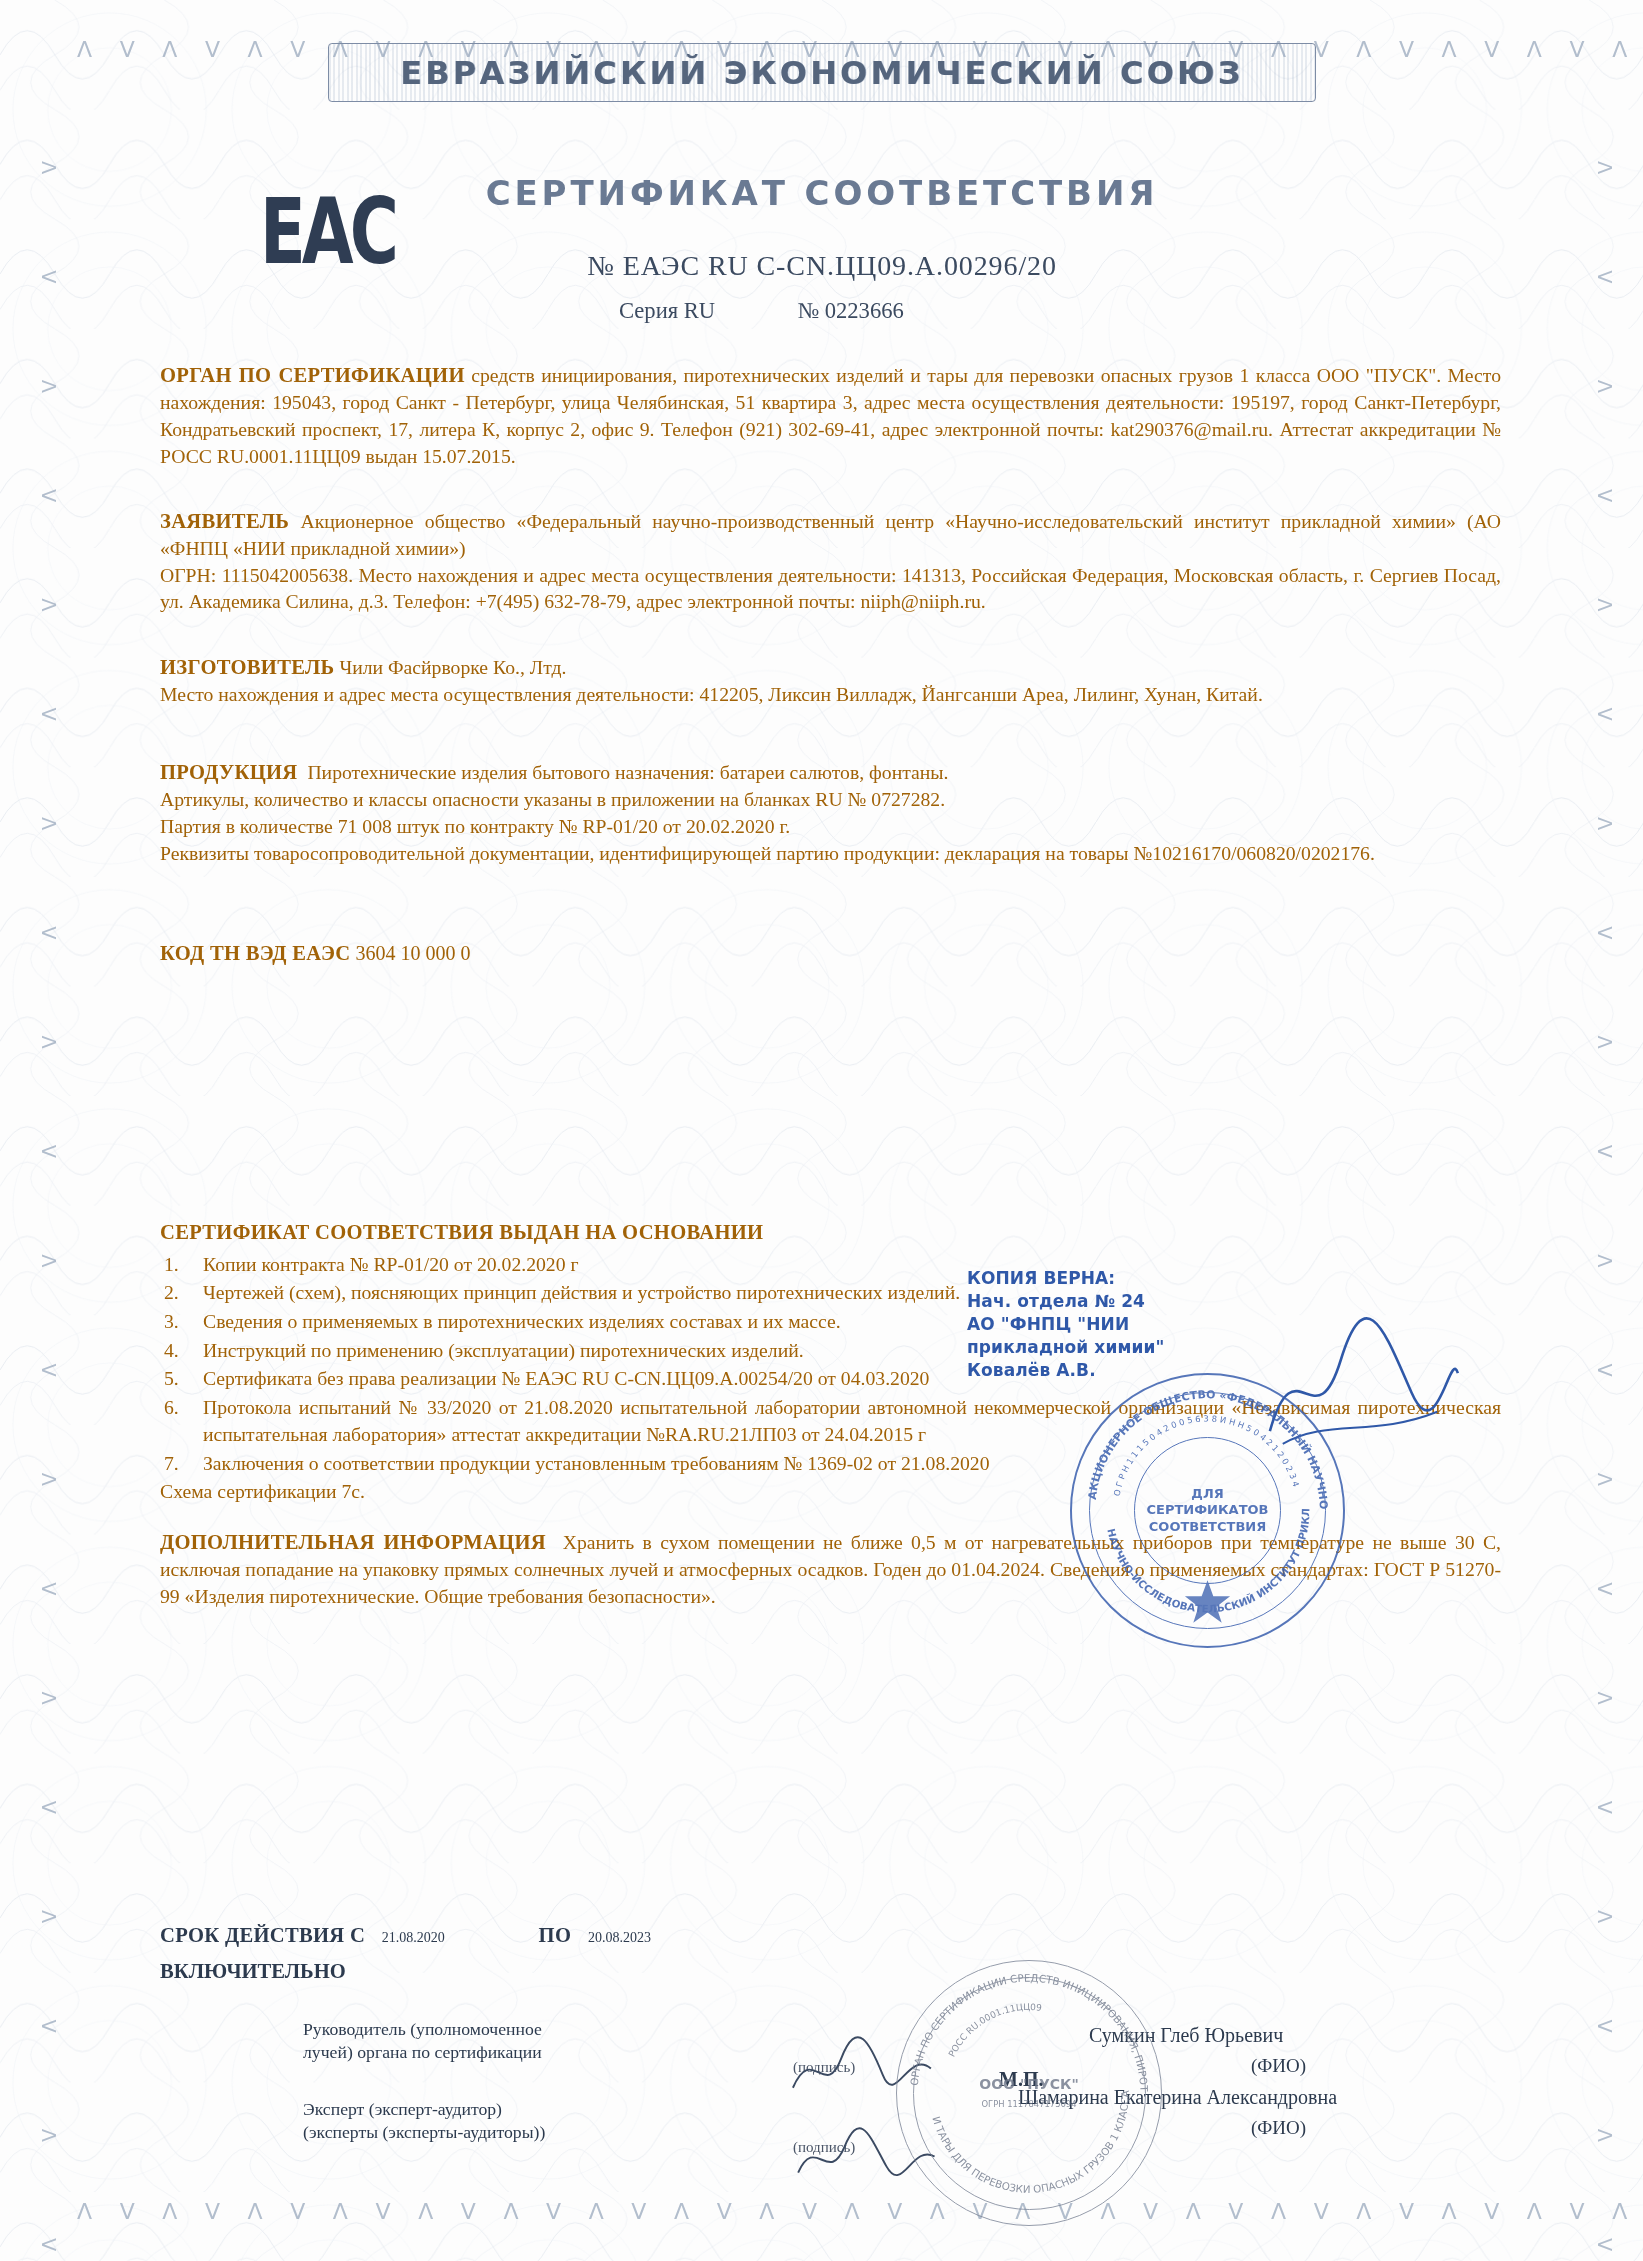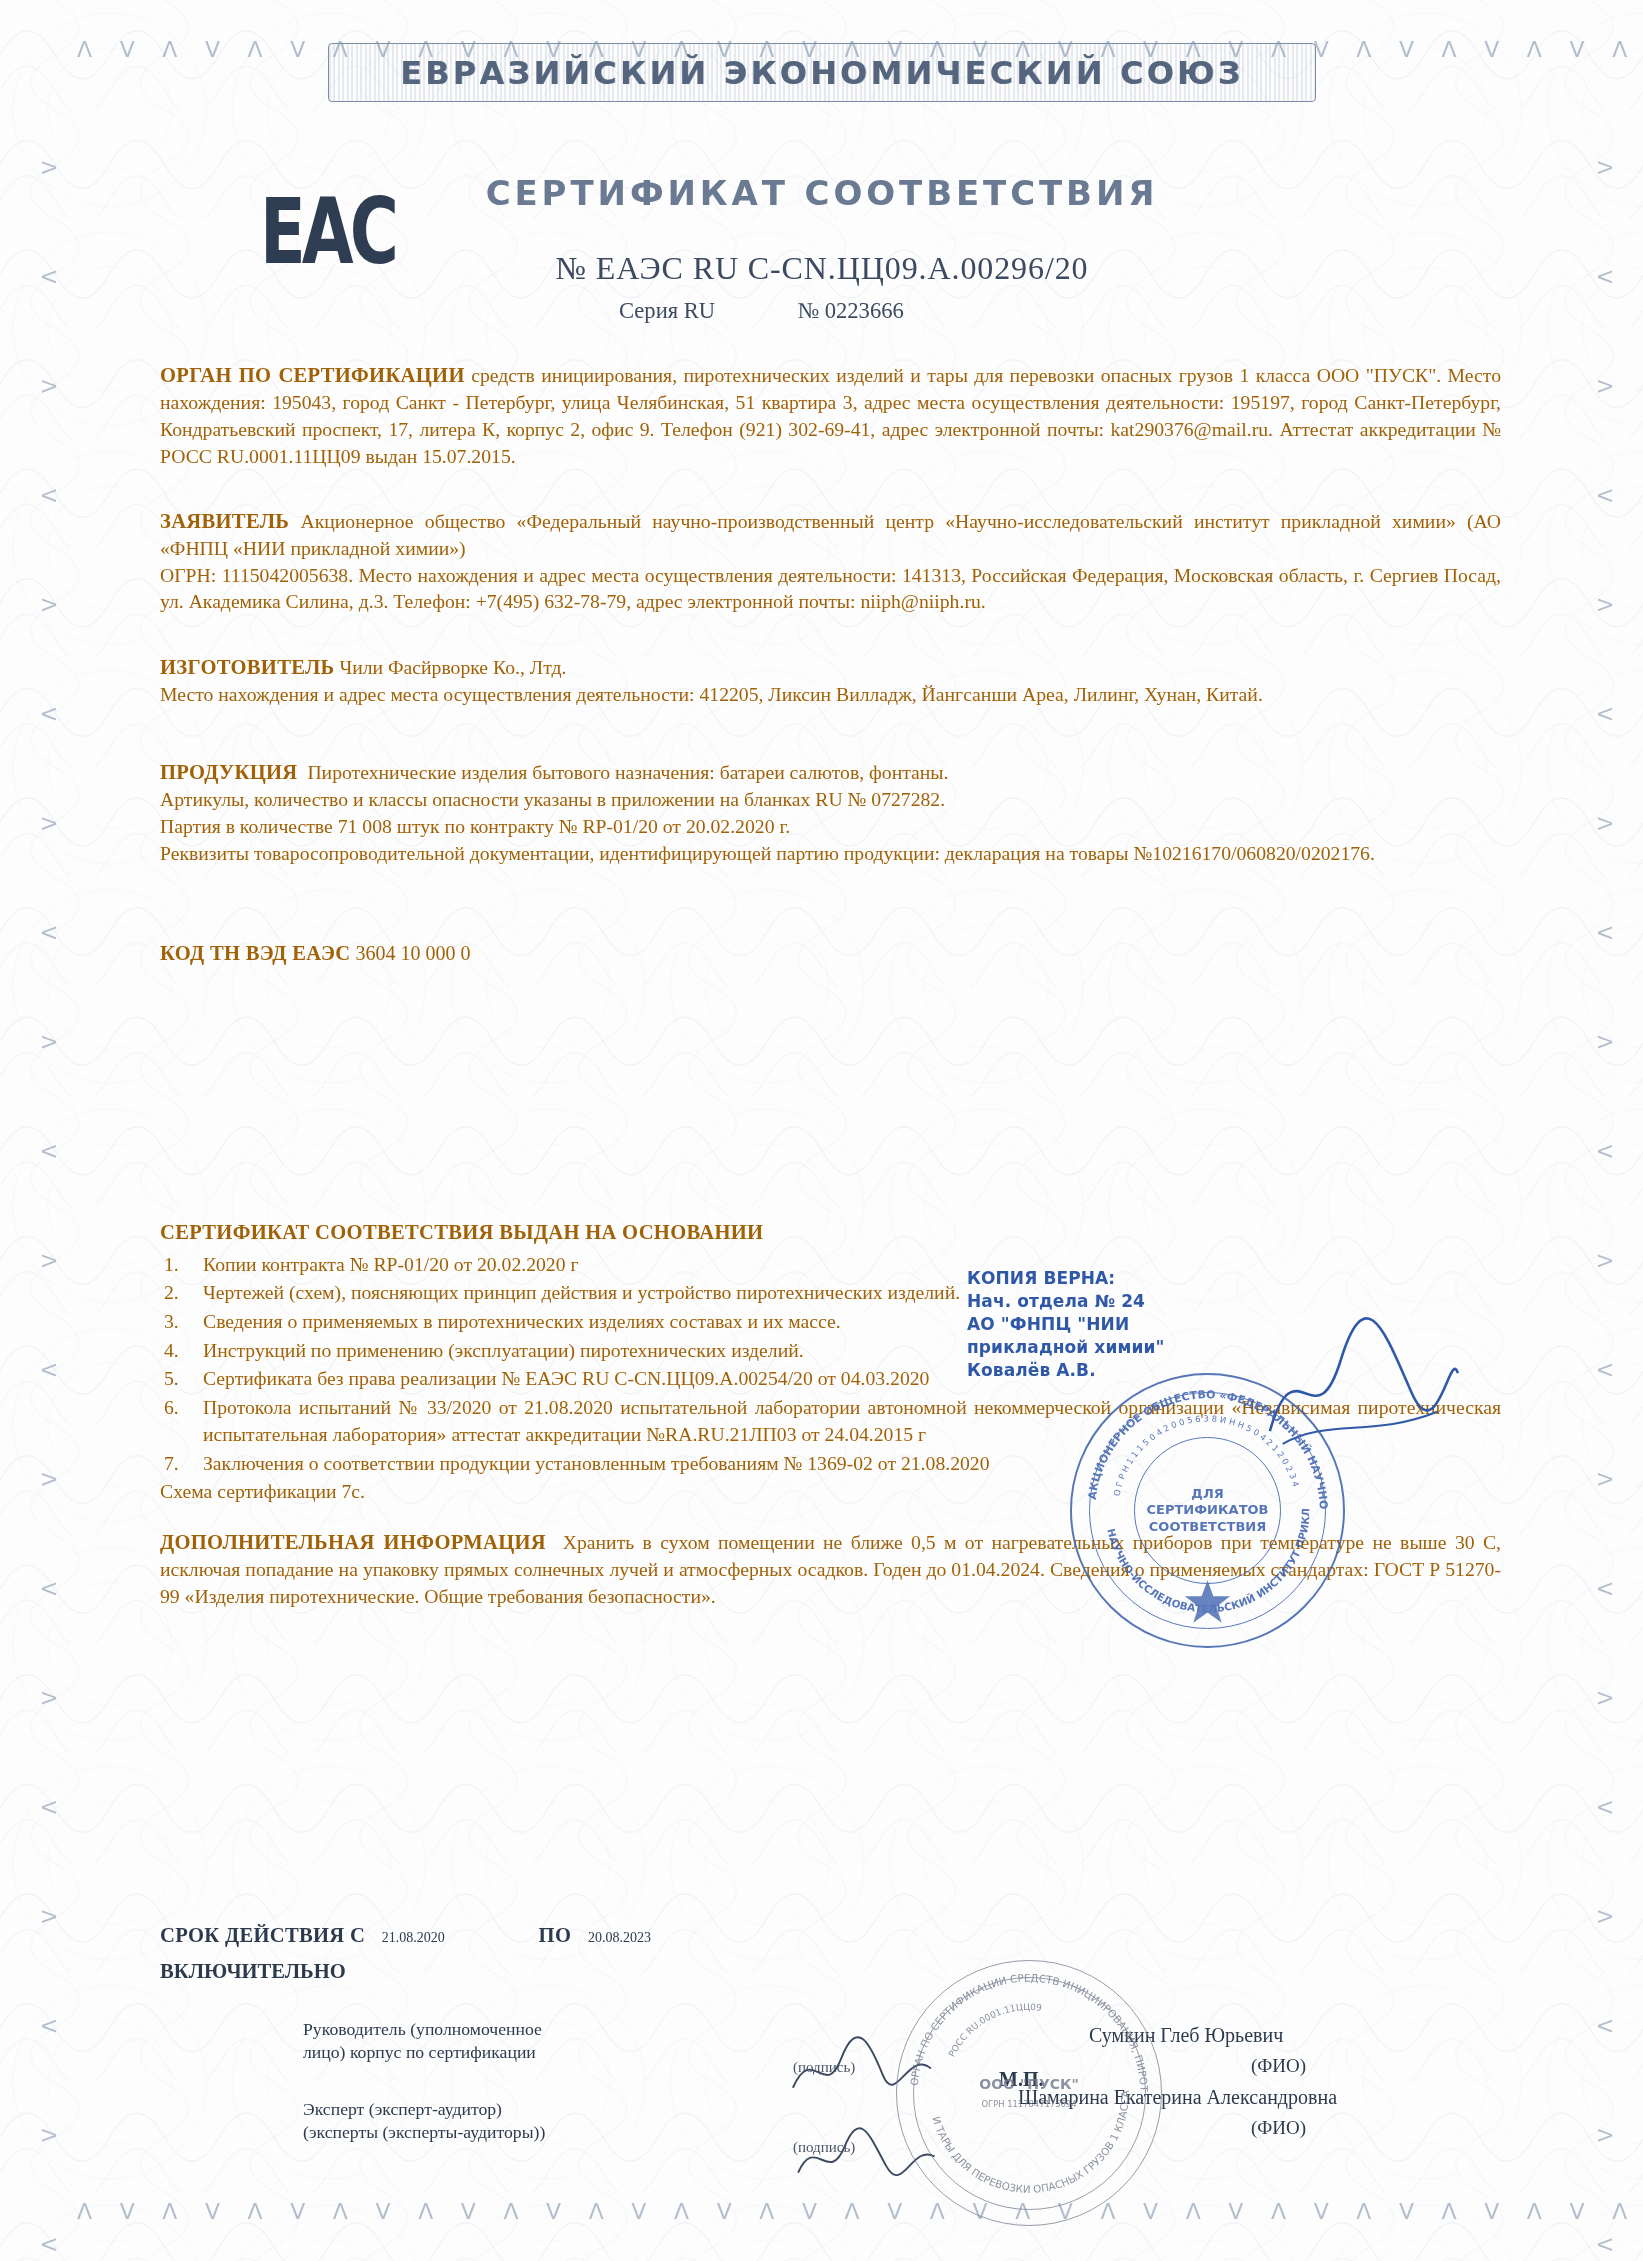--- a/index.html
+++ b/index.html
@@ -76,21 +76,21 @@
     font-size: 34px;
     letter-spacing: 3.9px;
     color: #6a7a93;
     white-space: nowrap;
   }
   .cert-number {
     position: absolute;
     top: 250px;
     left: 50%;
     transform: translateX(-50%);
-    font-size: 32px;
+    font-size: 28px;
     letter-spacing: 0.9px;
     color: #3b4a60;
     white-space: nowrap;
   }
   .cert-series {
     position: absolute;
     top: 298px;
     left: 619px;
     font-size: 22.6px;
     color: #3b4a60;
@@ -400,21 +400,21 @@
     <span class="lbl" style="margin-left:77px">ПО</span>
     <span class="date">20.08.2023</span>
   </div>
   <div class="validity-second">ВКЛЮЧИТЕЛЬНО</div>
 
   <div class="signatures">
 
     <div class="sig-row">
       <div class="sig-role">
         <div>Руководитель (уполномоченное</div>
-        <div>лицо) корпус по сертификации</div>
+        <div>лучей) органа по сертификации</div>
       </div>
       <div class="sig-sub left">(подпись)</div>
       <div class="sig-name">Сумкин Глеб Юрьевич</div>
       <div class="sig-fio">(ФИО)</div>
     </div>
 
     <div class="mp">М.П.</div>
 
     <div class="sig-row" style="margin-top:18px">
       <div class="sig-role">

